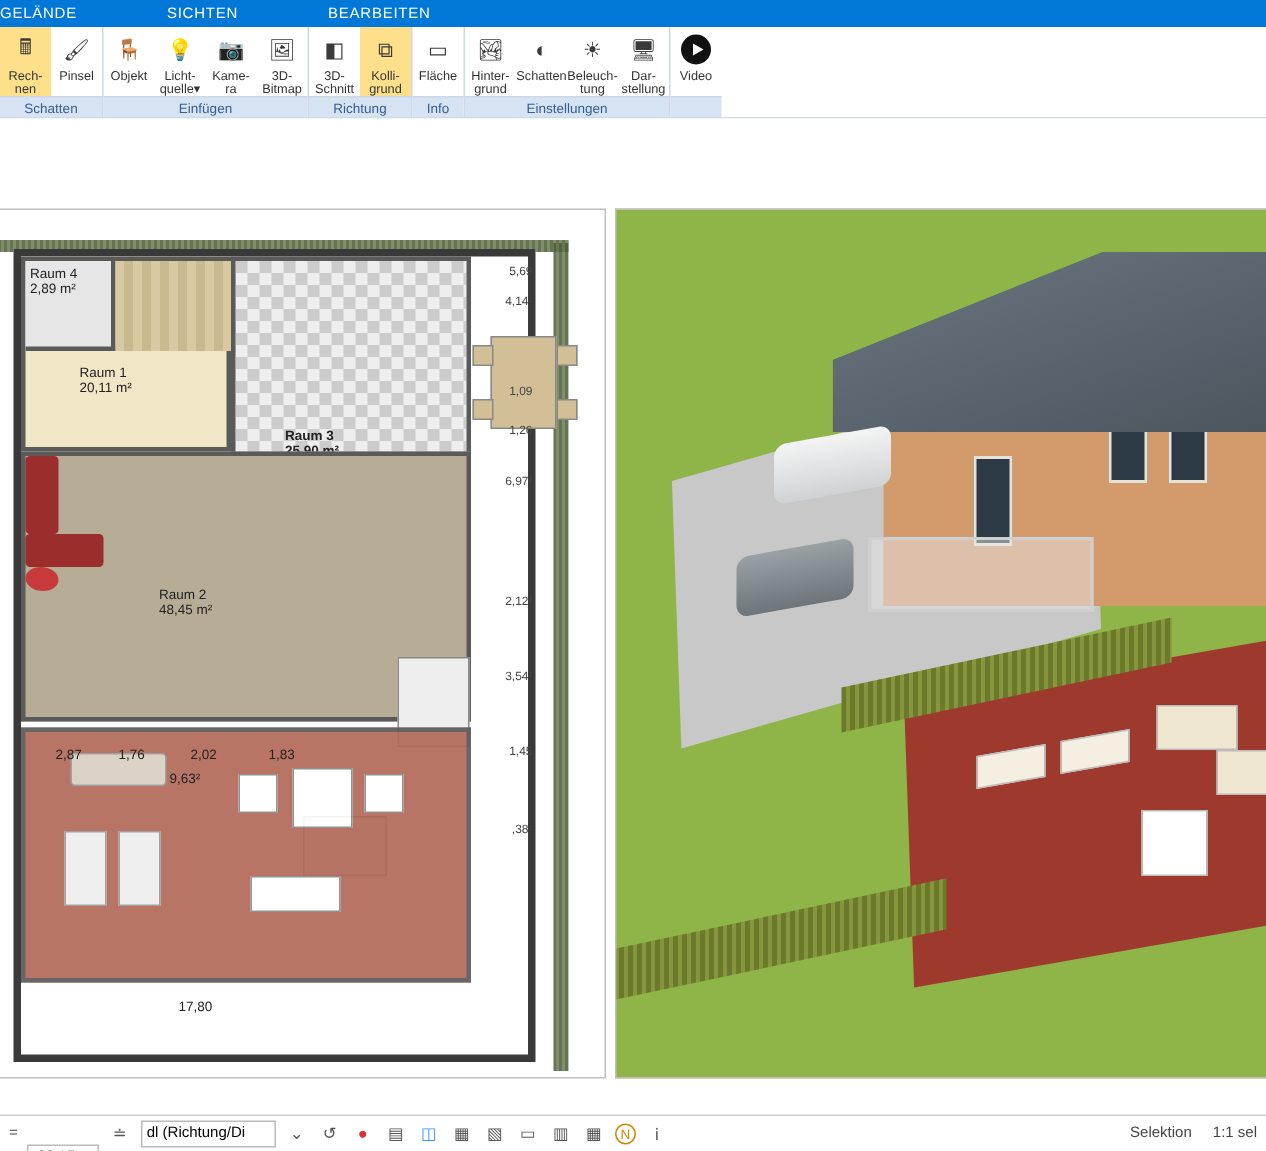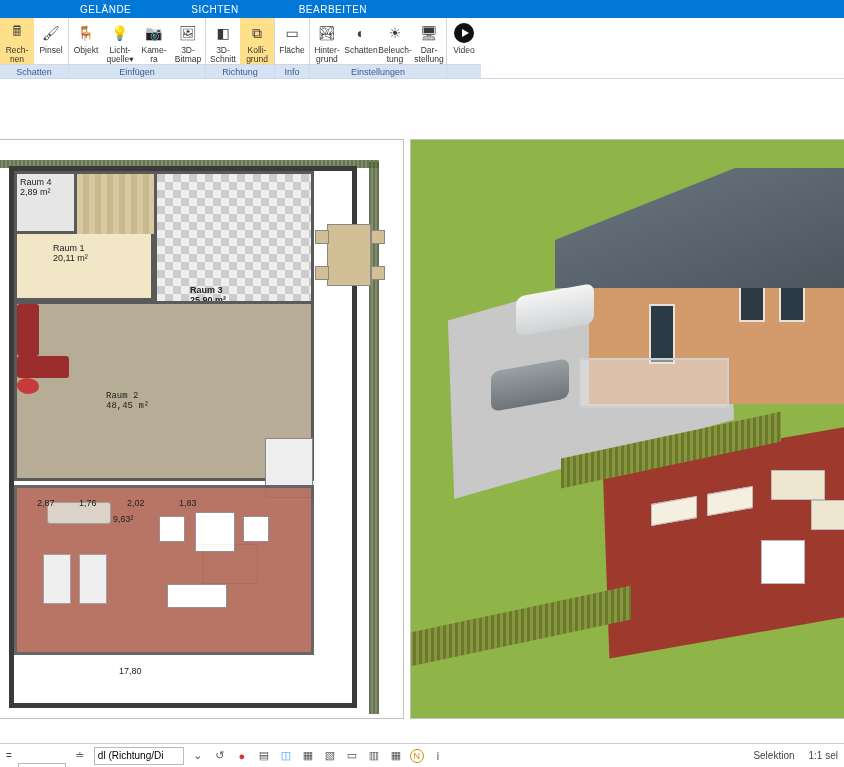--- a/index.html
+++ b/index.html
@@ -1,19 +1,19 @@
 <!DOCTYPE html>
 <html><head>
 <meta charset="utf-8">
 <style>
   * { box-sizing: border-box; margin: 0; padding: 0; }
   html, body { width: 844px; height: 767px; font-family: "Segoe UI", Arial, sans-serif; font-size: 10px; background: #fff; overflow: hidden; }
 
   
-  .tab-strip { height: 18px; background: #0178d7; display: flex; align-items: center; padding-left: 80px; gap: 60px; color: #fff; font-size: 10px; letter-spacing: .5px; }
+  .tab-strip { height: 18px; background: #0178d7; display: flex; align-items: center; gap: 60px; color: #fff; font-size: 10px; letter-spacing: .5px; }
   .tab-strip span { cursor: pointer; }
 
   
   .ribbon-wrap { background: #fff; border-bottom: 1px solid #cfd8e4; }
   .ribbon { display: flex; align-items: flex-start; height: 60px; background: #fff; }
   .ribbon-group { display: flex; flex-direction: column; border-right: 1px solid #cfd8e4; height: 60px; }
   .ribbon-group .buttons { display: flex; }
   .ribbon-group .group-label { height: 14px; line-height: 14px; text-align: center; font-size: 9px; color: #365f91; background: #d5e3f3; border-top: 1px solid #cfd8e4; }
   .rbtn { width: 34px; height: 46px; display: flex; flex-direction: column; align-items: center; justify-content: flex-start; padding-top: 4px; cursor: pointer; }
   .rbtn.sel { background: #ffe08a; }
@@ -224,34 +224,45 @@
         <span class="rm-label" style="left:176px; top:114px;font-weight:bold;">Raum 3
 25,90 m²</span>
 
         <div class="rm rm2">
           <div class="sofa1"></div>
           <div class="sofa2"></div>
           <div class="blob"></div>
           <div class="furn table2"></div>
           <div class="furn kitchen"></div>
         </div>
-        <span class="rm-label" style="left:92px; top:220px;font-family:Liberation Mono, monospace;">Raum 2
+        <span class="rm-label" style="left:92px; top:220px;">Raum 2
 48,45 m²</span>
 
         <div class="rm terrace">
           <div class="patio-sofa" style="position:absolute; left:30px; top:14px"></div>
           <div class="lounger" style="position:absolute; left:26px; top:66px"></div>
           <div class="lounger" style="position:absolute; left:62px; top:66px"></div>
           <div class="furn" style="left:142px; top:28px; width:26px; height:26px;"></div>
           <div class="furn" style="left:178px; top:24px; width:40px; height:40px;"></div>
           <div class="furn" style="left:226px; top:28px; width:26px; height:26px;"></div>
           <div class="furn" style="left:150px; top:96px; width:60px; height:24px;"></div>
         </div>
       </div>
 
+      <div class="dims-right">
+        <div style="top:-20px">5,69</div>
+        <div style="top:0px">4,14²</div>
+        <div style="top:60px">1,09</div>
+        <div style="top:86px">1,26</div>
+        <div style="top:120px">6,97²</div>
+        <div style="top:200px">2,12²</div>
+        <div style="top:250px">3,54²</div>
+        <div style="top:300px">1,45</div>
+        <div style="top:352px">,38²</div>
+      </div>
 
       <span class="rm-label" style="left:28px; top:332px">2,87</span>
       <span class="rm-label" style="left:70px; top:332px">1,76</span>
       <span class="rm-label" style="left:118px; top:332px">2,02</span>
       <span class="rm-label" style="left:170px; top:332px">1,83</span>
       <span class="rm-label" style="left:104px; top:348px">9,63²</span>
       <span class="rm-label" style="left:110px; top:500px">17,80</span>
     </div>
   </div>
 

